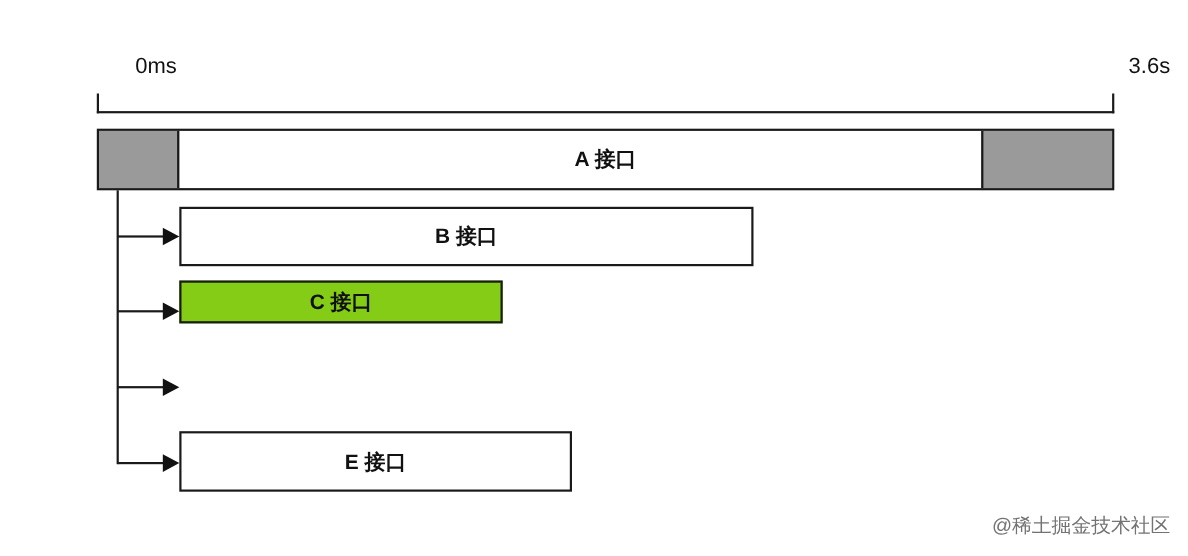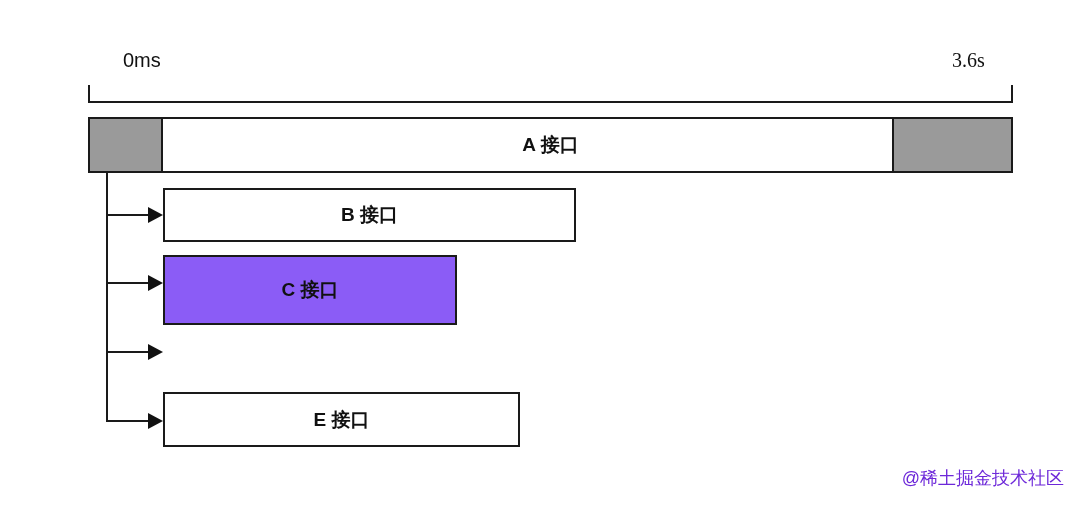--- a/index.html
+++ b/index.html
@@ -12,21 +12,21 @@
     font-family: "Liberation Sans", "DejaVu Sans", sans-serif;
     color: #111111;
   }
   .time-label {
     position: absolute;
     font-size: 20px;
     color: #111111;
     white-space: nowrap;
   }
   .time-label.start { left: 83px; top: 49px; margin-left: 40px; }
-  .time-label.end   { left: 952px; top: 49px; font-family: Liberation Serif, serif; }
+  .time-label.end   { left: 1026px; top: 49px; }
   .bracket {
     position: absolute;
     border-left: 2px solid #1a1a1a;
     border-right: 2px solid #1a1a1a;
     border-bottom: 2px solid #1a1a1a;
     box-sizing: border-box;
   }
   .bar {
     position: absolute;
     box-sizing: border-box;
@@ -70,46 +70,46 @@
     width: 0; height: 0;
     border-top: 8px solid transparent;
     border-bottom: 8px solid transparent;
     border-left: 15px solid #111111;
   }
   .watermark {
     position: absolute;
     top: 466px;
     right: 16px;
     font-size: 18px;
-    color: #6d28d9;
+    color: #737373;
     white-space: nowrap;
   }
 </style>
 </head>
 <body>
 
 <div class="stage">
 
   <div class="time-label start">0ms</div>
 
   <div class="time-label end">3.6s</div>
 
   <div class="bracket" style="left: 88px; top: 85px; width: 925px; height: 18px;"></div>
 
   <div class="bar" style="left: 88px; top: 117px; width: 925px; height: 56px; background: rgb(255, 255, 255);">
     <div class="seg seg-left" style="left: 0px; width: 73px; background: rgb(154, 154, 154);"></div>
     <div class="seg seg-right" style="left: 802px; width: 119px; background: rgb(154, 154, 154);"></div>
     <span class="bar-label">A 接口</span>
   </div>
 
-  <div class="bar" style="left: 163px; top: 188px; width: 413px; height: 54px; background: rgb(255, 255, 255); align-items: center;">
+  <div class="bar" style="left: 163px; top: 188px; width: 522px; height: 54px; background: rgb(255, 255, 255); align-items: center;">
     <span class="bar-label">B 接口</span>
   </div>
 
-  <div class="bar" style="left: 163px; top: 255px; width: 294px; height: 70px; background: #8b5cf6; align-items: center;">
+  <div class="bar" style="left: 163px; top: 255px; width: 294px; height: 39px; background: #84cc16; align-items: center;">
     <span class="bar-label">C 接口</span>
   </div>
 
 
   <div class="bar" style="left: 163px; top: 392px; width: 357px; height: 55px; background: rgb(255, 255, 255);">
     <span class="bar-label">E 接口</span>
   </div>
 
   <div class="trunk-line" style="left: 106px; top: 173px; width: 2px; height: 249px;"></div>
 

